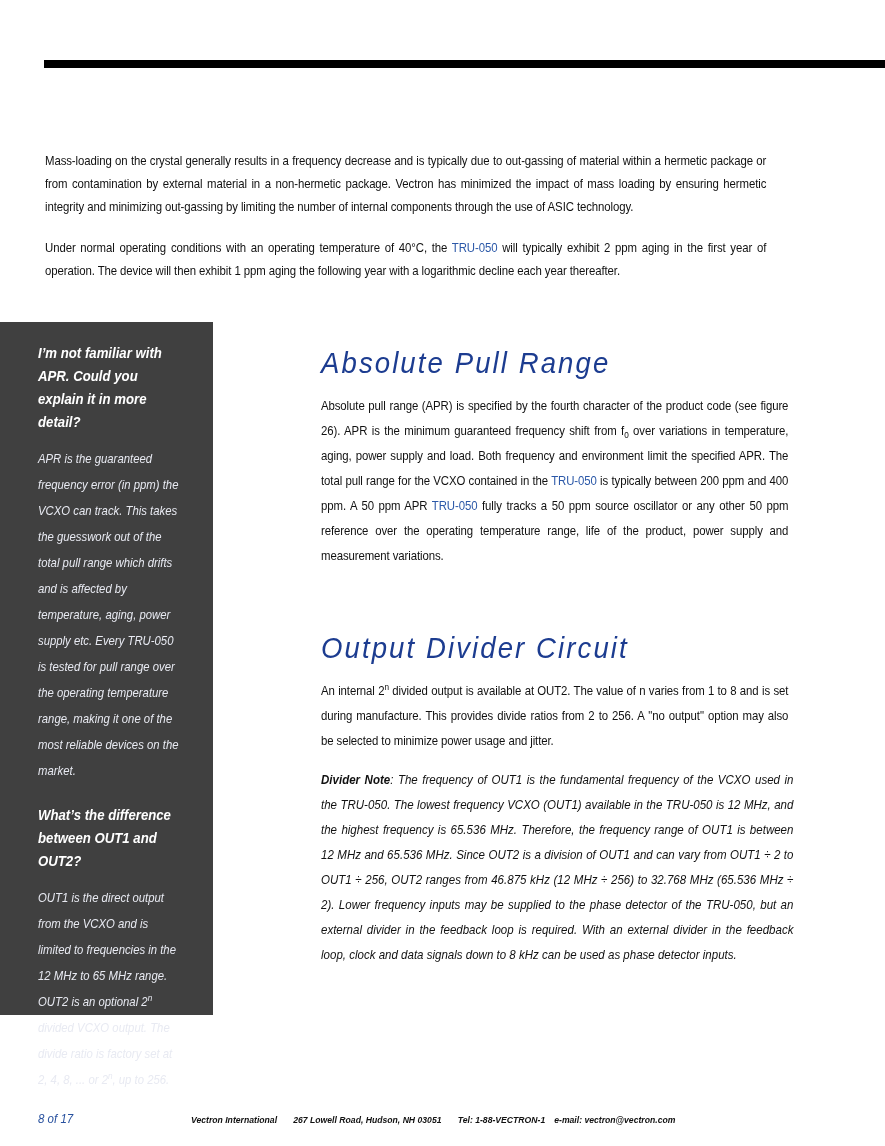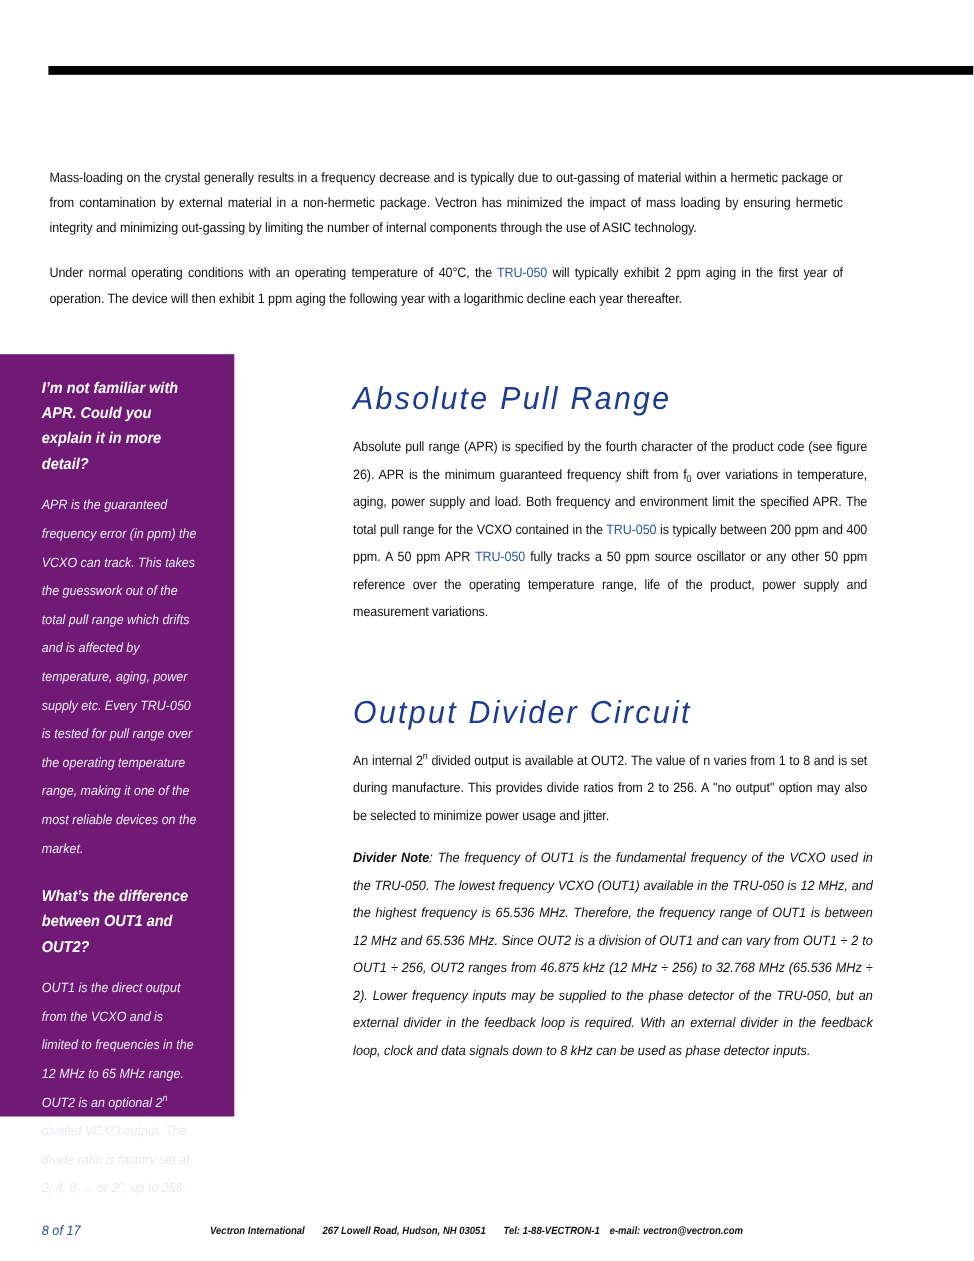--- a/index.html
+++ b/index.html
@@ -60,21 +60,21 @@
     color: #2b58a8;
   }
 
   
   .sidebar {
     position: absolute;
     left: 0;
     top: 322px;
     width: 213px;
     height: 693px;
-    background: #701a75;
+    background: #404040;
     box-sizing: border-box;
     padding: 20px 22px 18px 38px;
     color: #ffffff;
   }
   .faq-block { margin-bottom: 20px; }
   .faq-block:last-child { margin-bottom: 0; }
 
   .faq-q {
     font-family: "Liberation Sans", sans-serif;
     font-size: 14.2px;

